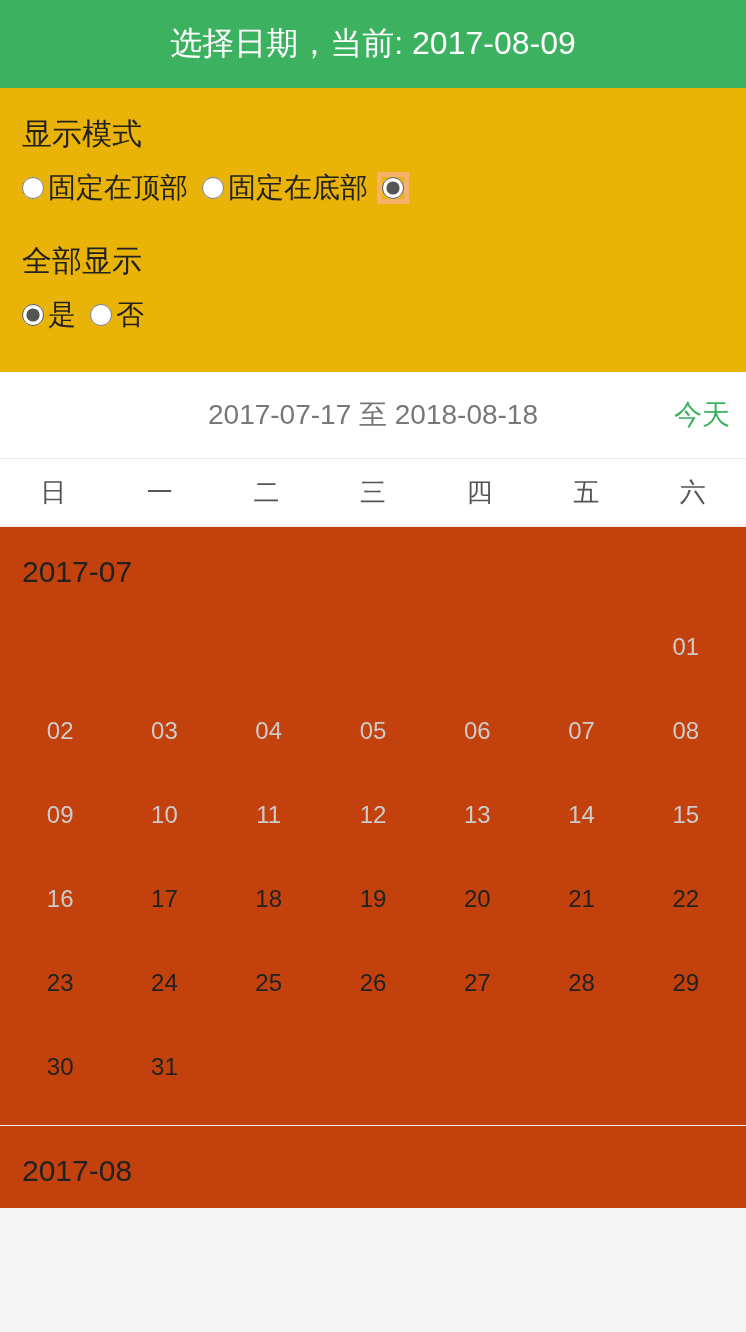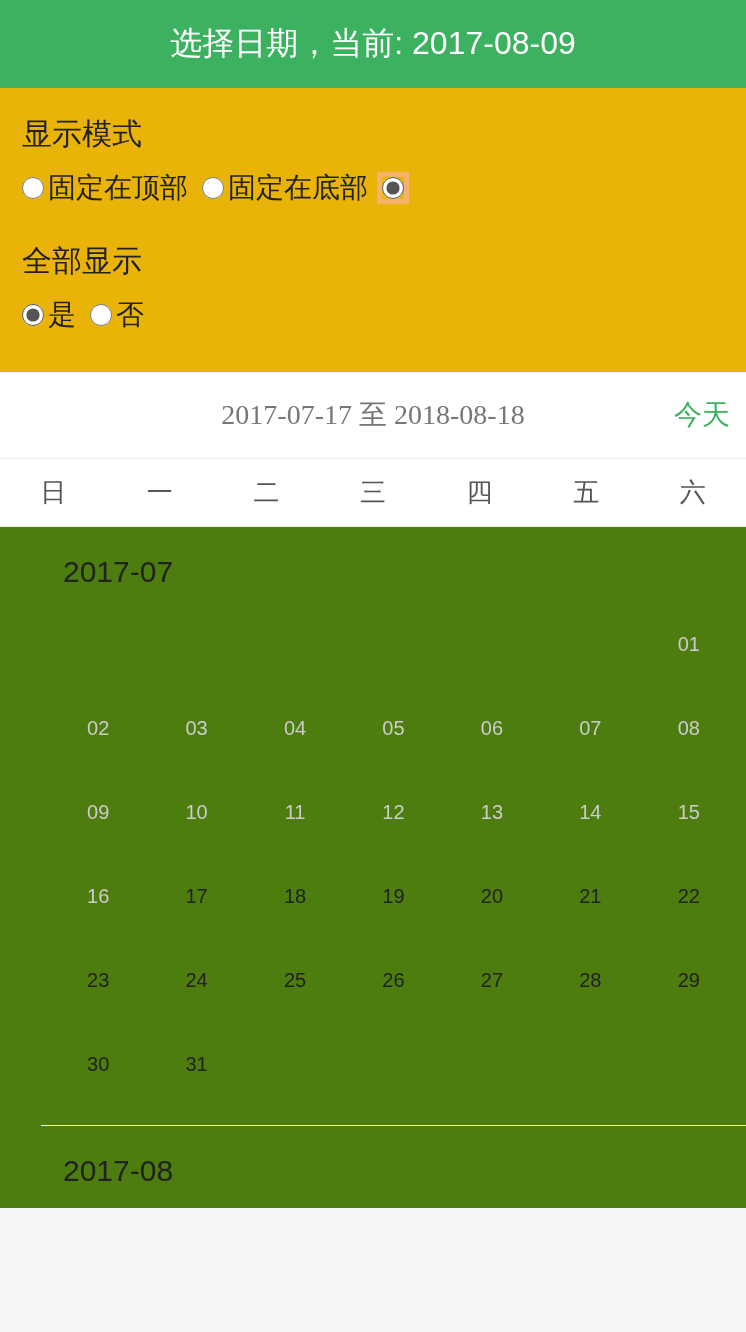--- a/index.html
+++ b/index.html
@@ -62,21 +62,20 @@
       padding: 24px 24px;
       display: flex;
       align-items: center;
       justify-content: center;
       position: relative;
       border-bottom: 1px solid #eee;
     }
     .range-text {
       font-size: 28px;
       color: #777;
-      font-family: Liberation Serif, serif;
     }
     .today-button {
       position: absolute;
       right: 16px;
       font-size: 28px;
       color: #3cb160;
       cursor: pointer;
     }
     .weekday-row {
       display: grid;
@@ -84,37 +83,36 @@
       background: #fff;
       border-bottom: 1px solid #eee;
     }
     .weekday-cell {
       text-align: center;
       padding: 16px 0;
       font-size: 26px;
       color: #555;
     }
     .month-section {
-      background: #4d7c0f;
-      padding-left: 41px;
+      background: #c2410c;
     }
     .month-label {
       font-size: 30px;
       padding: 28px 22px 20px 22px;
       color: #222;
     }
     .days-grid {
       display: grid;
       grid-template-columns: repeat(7, 1fr);
       row-gap: 48px;
       padding: 24px 8px 36px 8px;
     }
     .day-cell {
       text-align: center;
-      font-size: 20px;
+      font-size: 24px;
       color: #222;
       cursor: pointer;
       min-height: 36px;
     }
     .day-cell.disabled {
       color: #ccc;
       cursor: default;
     }
     .day-cell.empty {
       cursor: default;

